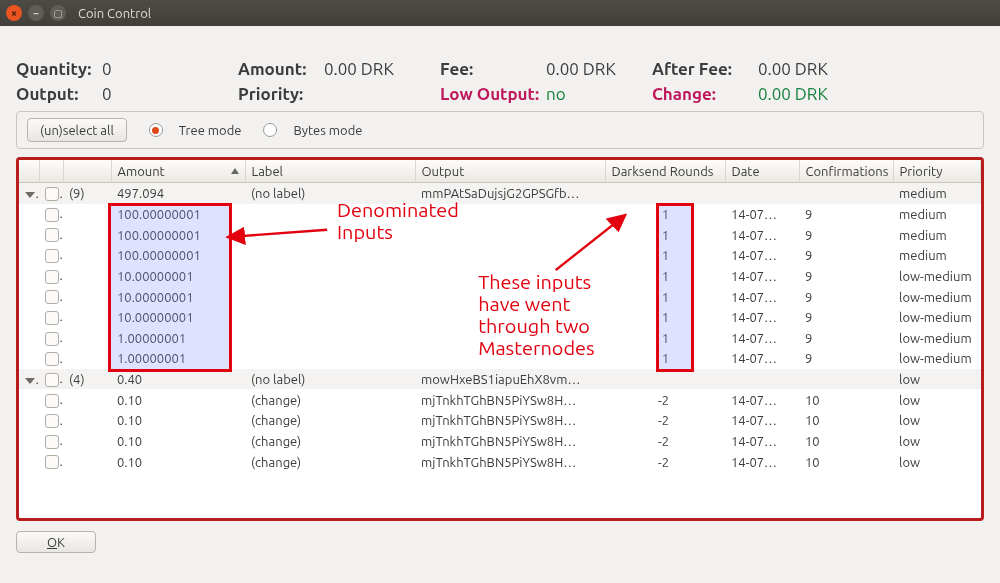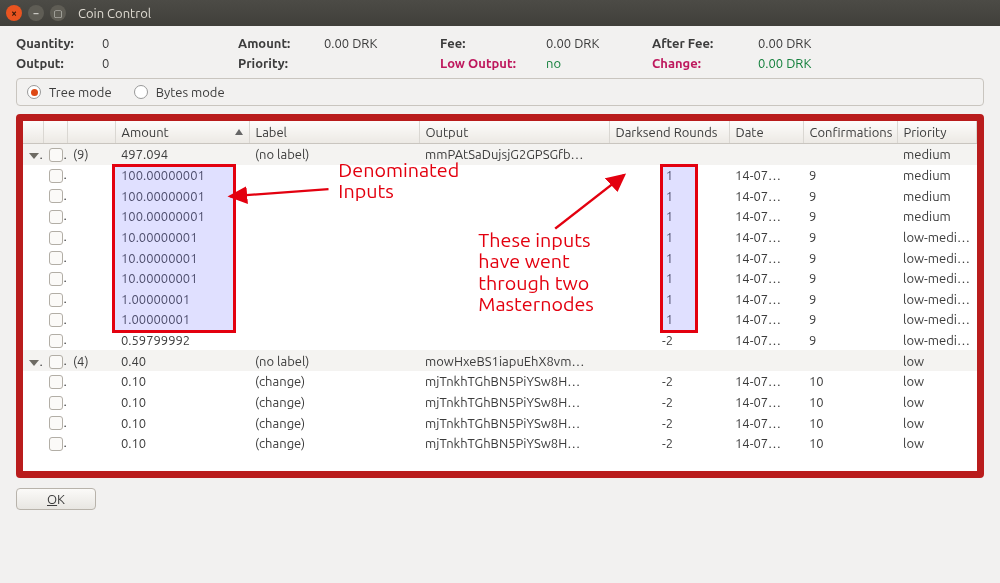--- a/index.html
+++ b/index.html
@@ -35,21 +35,22 @@
   .tb-max   { background: #5f5d55; color: #c9c8c2; }
   .tb-title { color: #dfdbd2; font-weight: normal; font-size: 13px; margin-left: 6px; }
 
   
   .stats {
     padding: 10px 16px 6px 16px;
     display: grid;
     grid-template-columns: 80px 130px 80px 110px 100px 100px 100px 120px;
     row-gap: 6px;
     column-gap: 6px;
-    font-size: 13px;
+    font-size: 17px;
+    margin-top: 23px;
   }
   .stats .lbl  { font-weight: bold; color: #3c3c3c; }
   .stats .val  { color: #3c3c3c; }
   .stats .faint-lbl { font-weight: bold; color: #be185d; }
   .stats .faint-val { color: #15803d; }
 
   
   .modebar {
     margin: 2px 16px 8px 16px;
     border: 1px solid #c9c5bf;
@@ -63,38 +64,38 @@
   .btn {
     display: inline-block;
     padding: 4px 12px;
     border: 1px solid #b8b3ab;
     border-radius: 4px;
     background: linear-gradient(to bottom, #fbfaf8, #e8e6e2);
     color: #3c3c3c;
     cursor: pointer;
   }
   .radio {
-    display: inline-flex; align-items: center; gap: 8px;
+    display: inline-flex; align-items: center; gap: 16px;
     cursor: pointer;
     justify-content: center;
   }
   .radio-dot {
     width: 14px; height: 14px;
     border: 1px solid #999; border-radius: 50%;
     display: inline-flex; align-items: center; justify-content: center;
     background: #fff;
   }
   .radio-dot.sel::after {
     content: ""; width: 7px; height: 7px; border-radius: 50%; background: #dd4814;
   }
 
   
   .table-wrap {
     margin: 0 16px;
-    border: 7px solid #b91c1c;
+    border: 3px solid #b91c1c;
     border-radius: 4px;
     background: #ffffff;
     height: 364px;
     overflow: hidden;
     position: relative;
   }
   table {
     border-collapse: collapse;
     width: 100%;
     font-size: 13px;
@@ -215,20 +216,21 @@
   <span class="val">0</span>
   <span class="lbl">Priority:</span>
   <span class="val"></span>
   <span class="faint-lbl">Low Output:</span>
   <span class="faint-val">no</span>
   <span class="faint-lbl">Change:</span>
   <span class="faint-val">0.00 DRK</span>
 </div>
 
 <div class="modebar">
+  <span class="btn">(un)select all</span>
   <span class="radio">
     <span class="radio-dot sel"></span>
     <span>Tree mode</span>
   </span>
   <span class="radio">
     <span class="radio-dot"></span>
     <span>Bytes mode</span>
   </span>
 </div>
 
@@ -365,32 +367,20 @@
           <td><span class="chk"></span></td>
           <td></td>
           <td>1.00000001</td>
           <td></td>
           <td></td>
           <td class="ctrrounds">1</td>
           <td>14-07…</td>
           <td>9</td>
           <td>low-medium</td>
         </tr>
-        <tr class="child">
-          <td></td>
-          <td><span class="chk"></span></td>
-          <td></td>
-          <td>0.59799992</td>
-          <td></td>
-          <td></td>
-          <td class="ctrrounds">-2</td>
-          <td>14-07…</td>
-          <td>9</td>
-          <td>low-medium</td>
-        </tr>
         <tr class="group">
           <td><span class="tog"></span></td>
           <td><span class="chk"></span></td>
           <td>(4)</td>
           <td>0.40</td>
           <td>(no label)</td>
           <td>mowHxeBS1iapuEhX8vm…</td>
           <td class="ctrrounds"></td>
           <td></td>
           <td></td>

